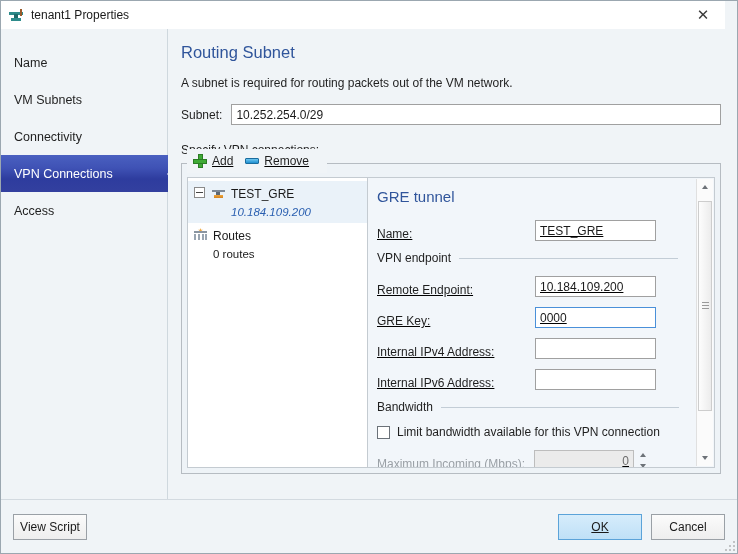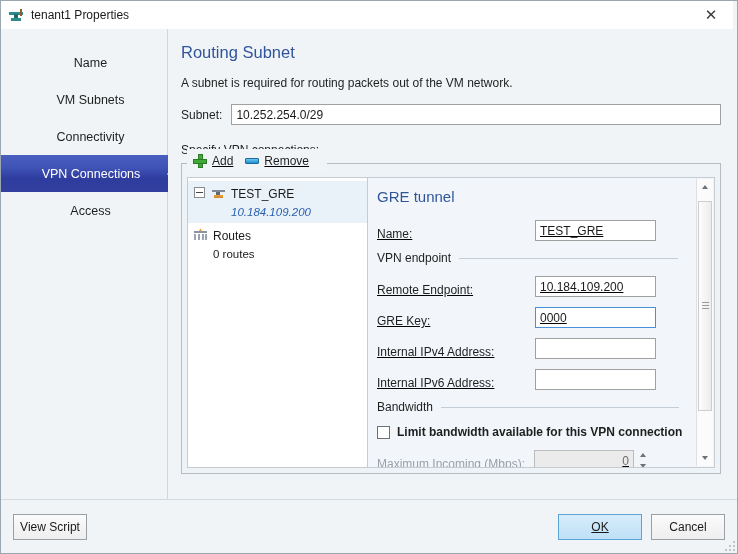--- a/index.html
+++ b/index.html
@@ -17,21 +17,21 @@
     height: 554px;
     box-sizing: border-box;
     background: #f0f4f7;
     border: 1px solid #9ba7b0;
     overflow: hidden;
   }
 
   
   .titlebar {
     position: absolute;
-    top: 0; left: 0; right: 4px;
+    top: 0; left: 0; right: 12px;
     height: 28px;
     background: #ffffff;
     display: flex;
     align-items: center;
     border-bottom: 1px solid #e3e8ec;
   }
   .title-icon {
     width: 16px; height: 16px;
     margin-left: 7px;
     position: relative;
@@ -101,21 +101,20 @@
   .nav-item {
     position: relative;
     height: 37px;
     display: flex;
     align-items: center;
     padding-left: 13px;
     font-size: 12.5px;
     color: #1f1f1f;
     cursor: pointer;
     box-sizing: border-box;
-    justify-content: center;
   }
   .nav-item.selected {
     background: linear-gradient(to bottom, #4a60c0 0%, #3f52b5 35%, #2e3c9e 65%, #33409f 100%);
     color: #ffffff;
     margin-right: -1px;
   }
   .nav-item.selected .notch {
     position: absolute;
     right: 0; top: 0;
     width: 12px; height: 100%;
@@ -394,21 +393,20 @@
   }
   .sep-row .sep-line {
     height: 1px;
     background: #c3cdd6;
     width: 219px;
   }
   .cb-row {
     display: flex;
     align-items: center;
     margin: 0 0 11px 0;
-    font-weight: bold;
   }
   .checkbox {
     width: 13px; height: 13px;
     border: 1px solid #6b7279;
     background: #fff;
     margin-right: 7px;
     flex: none;
     cursor: pointer;
     box-sizing: border-box;
   }

